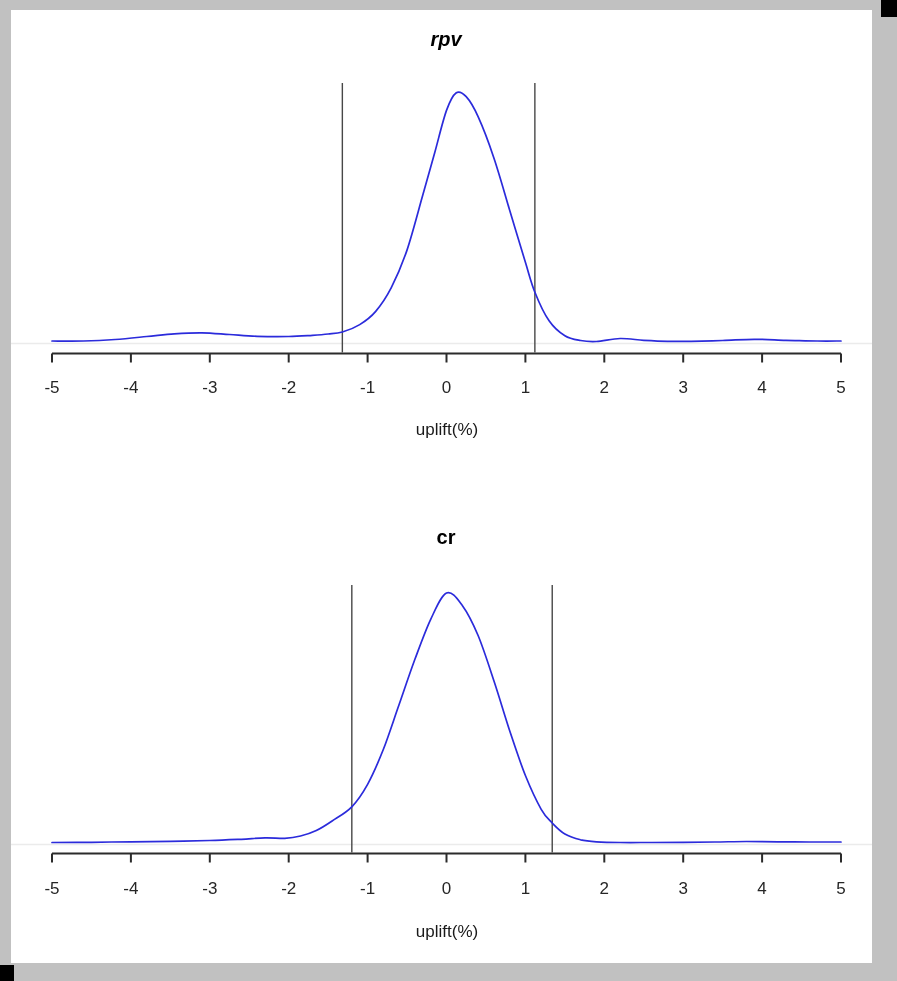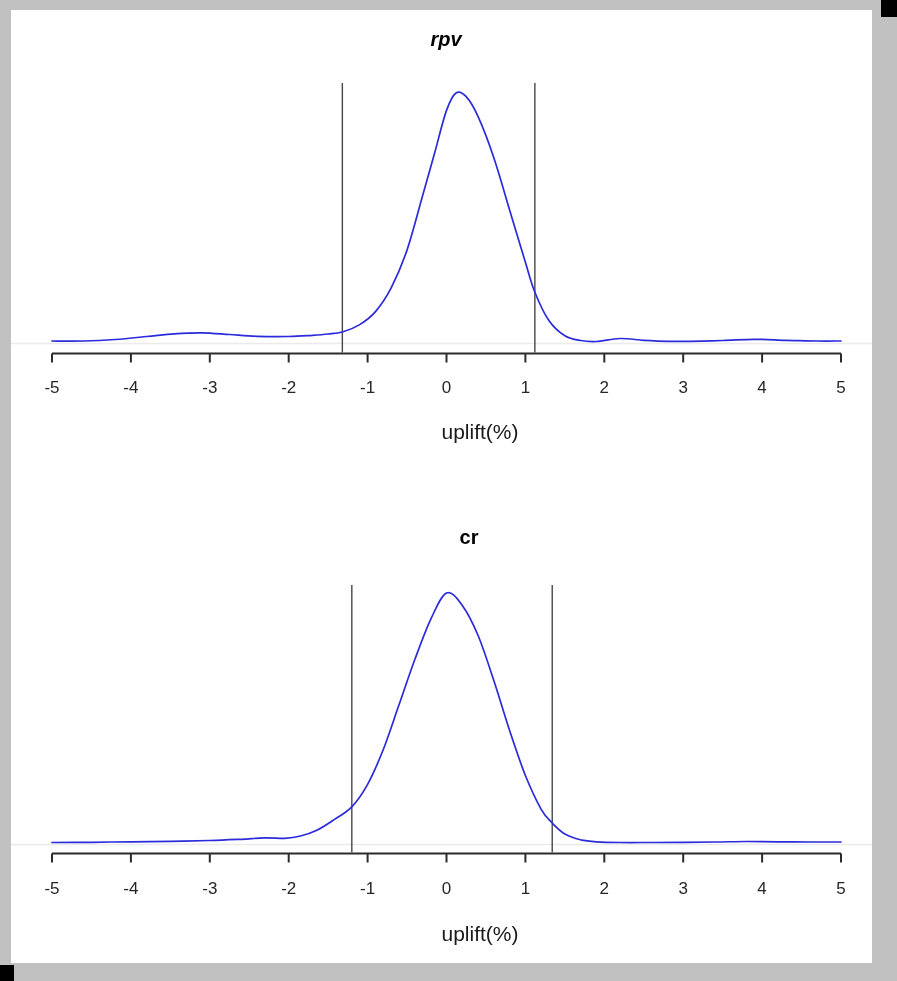--- a/index.html
+++ b/index.html
@@ -17,23 +17,22 @@
     background: #ffffff;
   }
   #charts-svg { position: absolute; left: 0; top: 0; }
   .plot-title {
     position: absolute; transform: translateX(-50%);
     font-size: 20px; font-weight: bold; color: #000000;
     white-space: nowrap;
   }
   .axis-label {
     position: absolute; transform: translateX(-50%);
-    font-size: 21px; color: #1a1a1a;
+    font-size: 17px; color: #1a1a1a;
     white-space: nowrap;
-    margin-left: 33px;
   }
   .corner-block { position: absolute; background: #000000; }
   #corner-tr { left: 881px; top: 0; width: 16px; height: 17px; }
   #corner-bl { left: 0; top: 965px; width: 14px; height: 16px; }
 </style>
 </head>
 <body>
 
 <div id="screen">
   <div id="content"></div>
@@ -92,19 +91,19 @@
       <text x="841" y="894" text-anchor="middle" font-size="17" fill="#262626" font-family="&quot;Liberation Sans&quot;, sans-serif">5</text>
       <line x1="351.82" y1="585" x2="351.82" y2="852.5" stroke="#474747" stroke-width="1.4"></line>
       <line x1="552.226" y1="585" x2="552.226" y2="852.5" stroke="#474747" stroke-width="1.4"></line>
       <path d="M 52,842.5 C 58.6,842.5 78.3,842.4 91.4,842.3 C 104.6,842.1 117.7,841.9 130.9,841.8 C 144,841.6 157.2,841.5 170.3,841.3 C 183.5,841 198,840.8 209.8,840.5 C 221.6,840.2 232.2,839.7 241.4,839.3 C 250.6,838.8 257.8,837.9 265,837.8 C 272.3,837.6 278.8,838.5 284.8,838.3 C 290.7,838 295.3,837.3 300.5,836 C 305.8,834.7 311.1,833 316.3,830.5 C 321.6,828 326.2,825 332.1,821 C 338,817 345.9,812.9 351.8,806.8 C 357.7,800.6 362.3,793.8 367.6,784.3 C 372.9,774.7 378.1,762.6 383.4,749.3 C 388.6,735.9 393.9,719.3 399.2,704.3 C 404.4,689.3 409.7,673.4 414.9,659.3 C 420.2,645.1 425.5,630.3 430.7,619.3 C 436,608.2 441.2,595.3 446.5,593 C 451.8,590.7 457,598.4 462.3,605.5 C 467.5,612.6 472.8,623 478.1,635.5 C 483.3,648 488.6,664.7 493.8,680.5 C 499.1,696.3 504.4,714.7 509.6,730.5 C 514.9,746.3 520.1,762.4 525.4,775.5 C 530.7,788.6 536.7,801.3 541.2,809.3 C 545.7,817.2 548.3,818.9 552.2,823 C 556.2,827.1 560.1,831.2 564.9,834 C 569.6,836.8 575.4,838.5 580.6,839.8 C 585.9,841 589.8,841.3 596.4,841.8 C 603,842.2 610.9,842.4 620.1,842.5 C 629.3,842.6 641.1,842.5 651.6,842.5 C 662.2,842.5 672.7,842.3 683.2,842.3 C 693.7,842.2 704.2,842.1 714.8,842 C 725.3,841.9 735.8,841.5 746.3,841.5 C 756.8,841.5 767.4,841.7 777.9,841.8 C 788.4,841.8 798.9,842 809.4,842 C 820,842 835.7,842 841,842" fill="none" stroke="#2b2bdb" stroke-width="1.7" stroke-linejoin="round" stroke-linecap="round"></path>
     </svg>
 
   <div class="plot-title" style="left:446px; top:28px;font-style:italic;">rpv</div>
 
   <div class="axis-label" style="left:447px; top:420px;">uplift(%)</div>
 
-  <div class="plot-title" style="left:446px; top:526px;margin-left:23px;">cr</div>
+  <div class="plot-title" style="left:446px; top:526px;">cr</div>
 
   <div class="axis-label" style="left:447px; top:922px;">uplift(%)</div>
 
   <div id="corner-tr" class="corner-block"></div>
   <div id="corner-bl" class="corner-block"></div>
 </div>
 
 </body></html>

